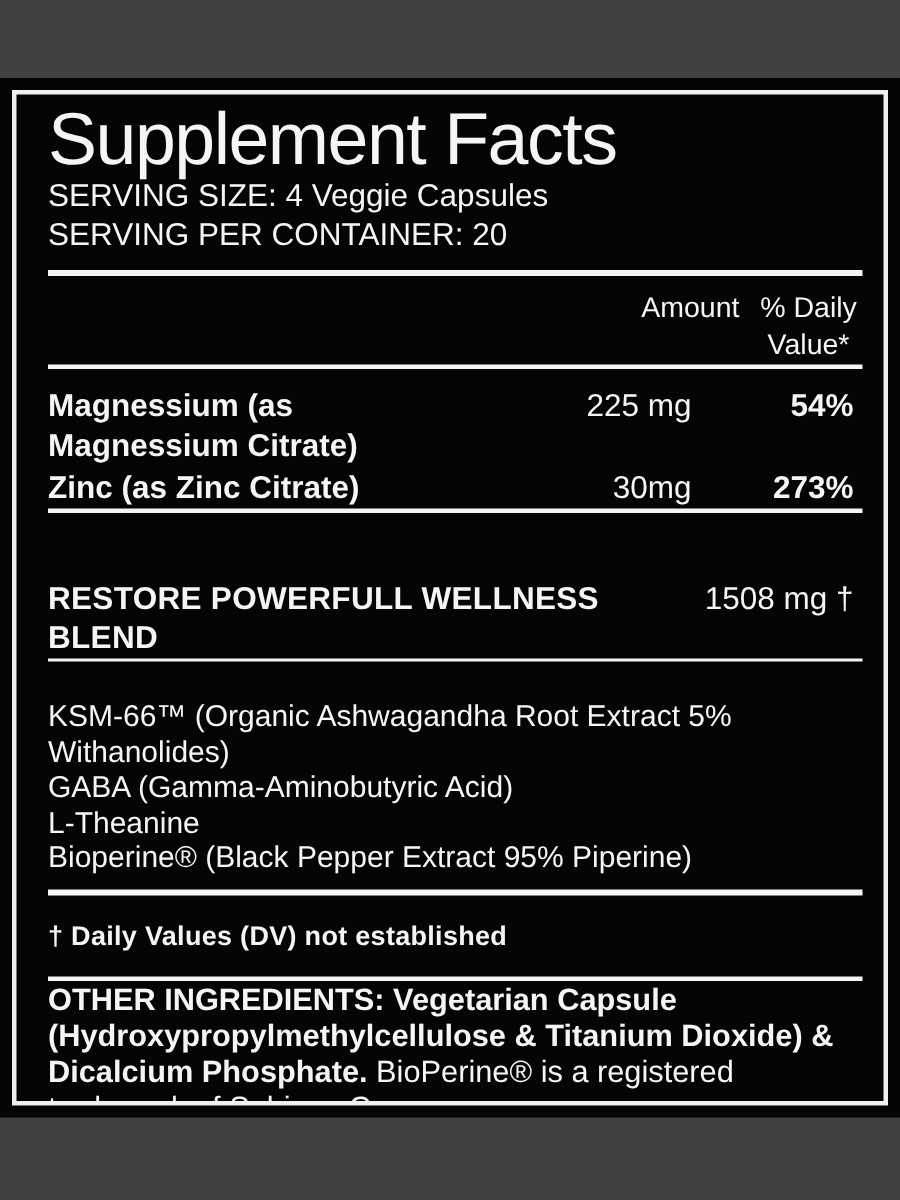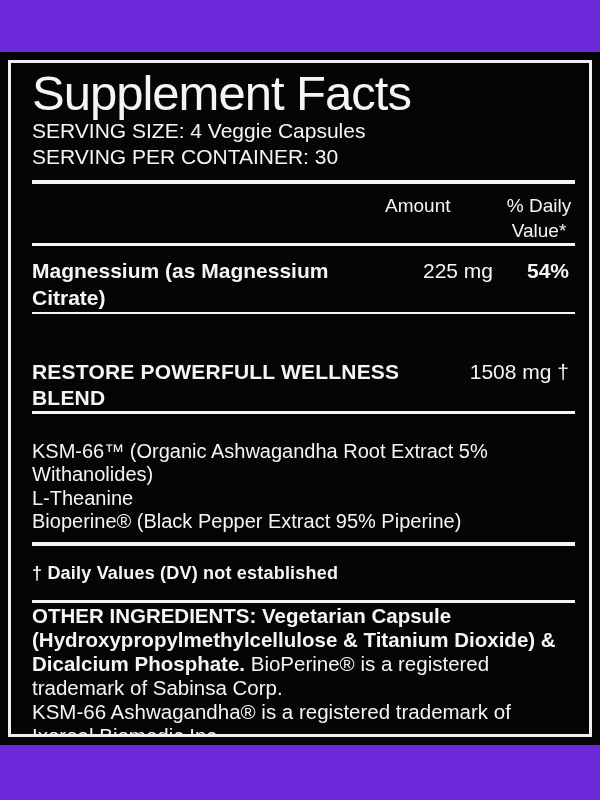--- a/index.html
+++ b/index.html
@@ -2,21 +2,21 @@
 <html><head>
 <meta charset="utf-8">
 <style>
   * { box-sizing: border-box; margin: 0; padding: 0; }
   html, body { width: 600px; height: 800px; }
   body {
     background: #ffffff;
     font-family: "Liberation Sans", "DejaVu Sans", sans-serif;
     -webkit-font-smoothing: antialiased;
   }
-  .page { position: relative; width: 600px; height: 800px; background: #6d28d9; overflow: hidden; }
+  .page { position: relative; width: 600px; height: 800px; background: #404040; overflow: hidden; }
 
   .panel {
     position: absolute; left: 0; top: 52px; width: 600px; height: 693px;
     background: #050505;
   }
   .inner {
     position: absolute; inset: 8px;
     border: 3px solid #f0f0f0;
     color: #f5f5f5;
     padding: 0 14px 0 21px;
@@ -32,25 +32,25 @@
   .rule { background: #f5f5f5; width: 100%; }
   .rule-thick-top   { height: 4px;   margin-top: 10px; }
   .rule-thin-1      { height: 2.5px; }
   .rule-thin-2      { height: 2.5px; }
   .rule-thin-3      { height: 2.5px; }
   .rule-thick-blend { height: 4px;   margin-top: 8px; }
   .rule-mid         { height: 3.5px; margin-top: 13px; }
 
   .head-row { display: flex; margin-top: 9px; font-size: 19px; line-height: 25px; }
   .head-spacer { flex: 1; }
-  .head-amount { width: 108px; text-align: left; }
+  .head-amount { width: 108px; text-align: right; }
   .head-dv { width: 72px; margin-left: 10px; text-align: center; }
 
   .rows { margin-top: 11px; }
-  .nutrient-row { display: flex; align-items: baseline; font-size: 21px; line-height: 27.5px; }
+  .nutrient-row { display: flex; align-items: baseline; font-size: 21px; line-height: 27.5px; gap: 32px; }
   .n-name { flex: 1; font-weight: 700; }
   .n-amount { width: 108px; text-align: right; font-weight: 400; }
   .n-dv { width: 72px; margin-left: 10px; padding-right: 6px; text-align: right; font-weight: 700; }
 
   .blend-row { display: flex; align-items: baseline; margin-top: 17px; font-size: 21px; line-height: 26px; }
   .b-name { flex: 1; font-weight: 700; letter-spacing: 0.2px; margin-top: 28px; }
   .b-amount { padding-right: 6px; font-weight: 400; margin-left: 34px; }
 
   .blend-list { list-style: none; margin-top: 26px; max-width: 505px;
                 font-size: 20px; line-height: 23.5px; font-weight: 400; }
@@ -65,21 +65,21 @@
 </head>
 <body>
 
 <div class="page">
   <section class="panel">
     <div class="inner">
 
       <h1 class="title">Supplement Facts</h1>
 
       <div class="serving">SERVING SIZE: 4 Veggie Capsules</div>
-      <div class="serving">SERVING PER CONTAINER: 30</div>
+      <div class="serving">SERVING PER CONTAINER: 20</div>
 
       <div class="rule rule-thick-top"></div>
 
       <div class="head-row">
         <div class="head-spacer"></div>
         <div class="head-amount">
           <div>Amount</div>
         </div>
         <div class="head-dv">
           <div>% Daily</div>
@@ -88,33 +88,39 @@
       </div>
 
       <div class="rule rule-thin-1"></div>
 
       <div class="rows">
         <div class="nutrient-row">
           <div class="n-name">Magnessium (as Magnessium Citrate)</div>
           <div class="n-amount">225 mg</div>
           <div class="n-dv">54%</div>
         </div>
+        <div class="nutrient-row">
+          <div class="n-name">Zinc (as Zinc Citrate)</div>
+          <div class="n-amount">30mg</div>
+          <div class="n-dv">273%</div>
+        </div>
       </div>
 
       <div class="rule rule-thin-2"></div>
 
       <div class="blend-row">
         <div class="b-name">RESTORE POWERFULL WELLNESS BLEND</div>
         <div class="b-amount">1508 mg †</div>
       </div>
 
       <div class="rule rule-thin-3"></div>
 
       <ul class="blend-list">
         <li>KSM-66™ (Organic Ashwagandha Root Extract 5% Withanolides)</li>
+        <li>GABA (Gamma-Aminobutyric Acid)</li>
         <li>L-Theanine</li>
         <li>Bioperine® (Black Pepper Extract 95% Piperine)</li>
       </ul>
 
       <div class="rule rule-thick-blend"></div>
 
       <div class="footnotes">
         <div>† Daily Values (DV) not established</div>
       </div>
 

